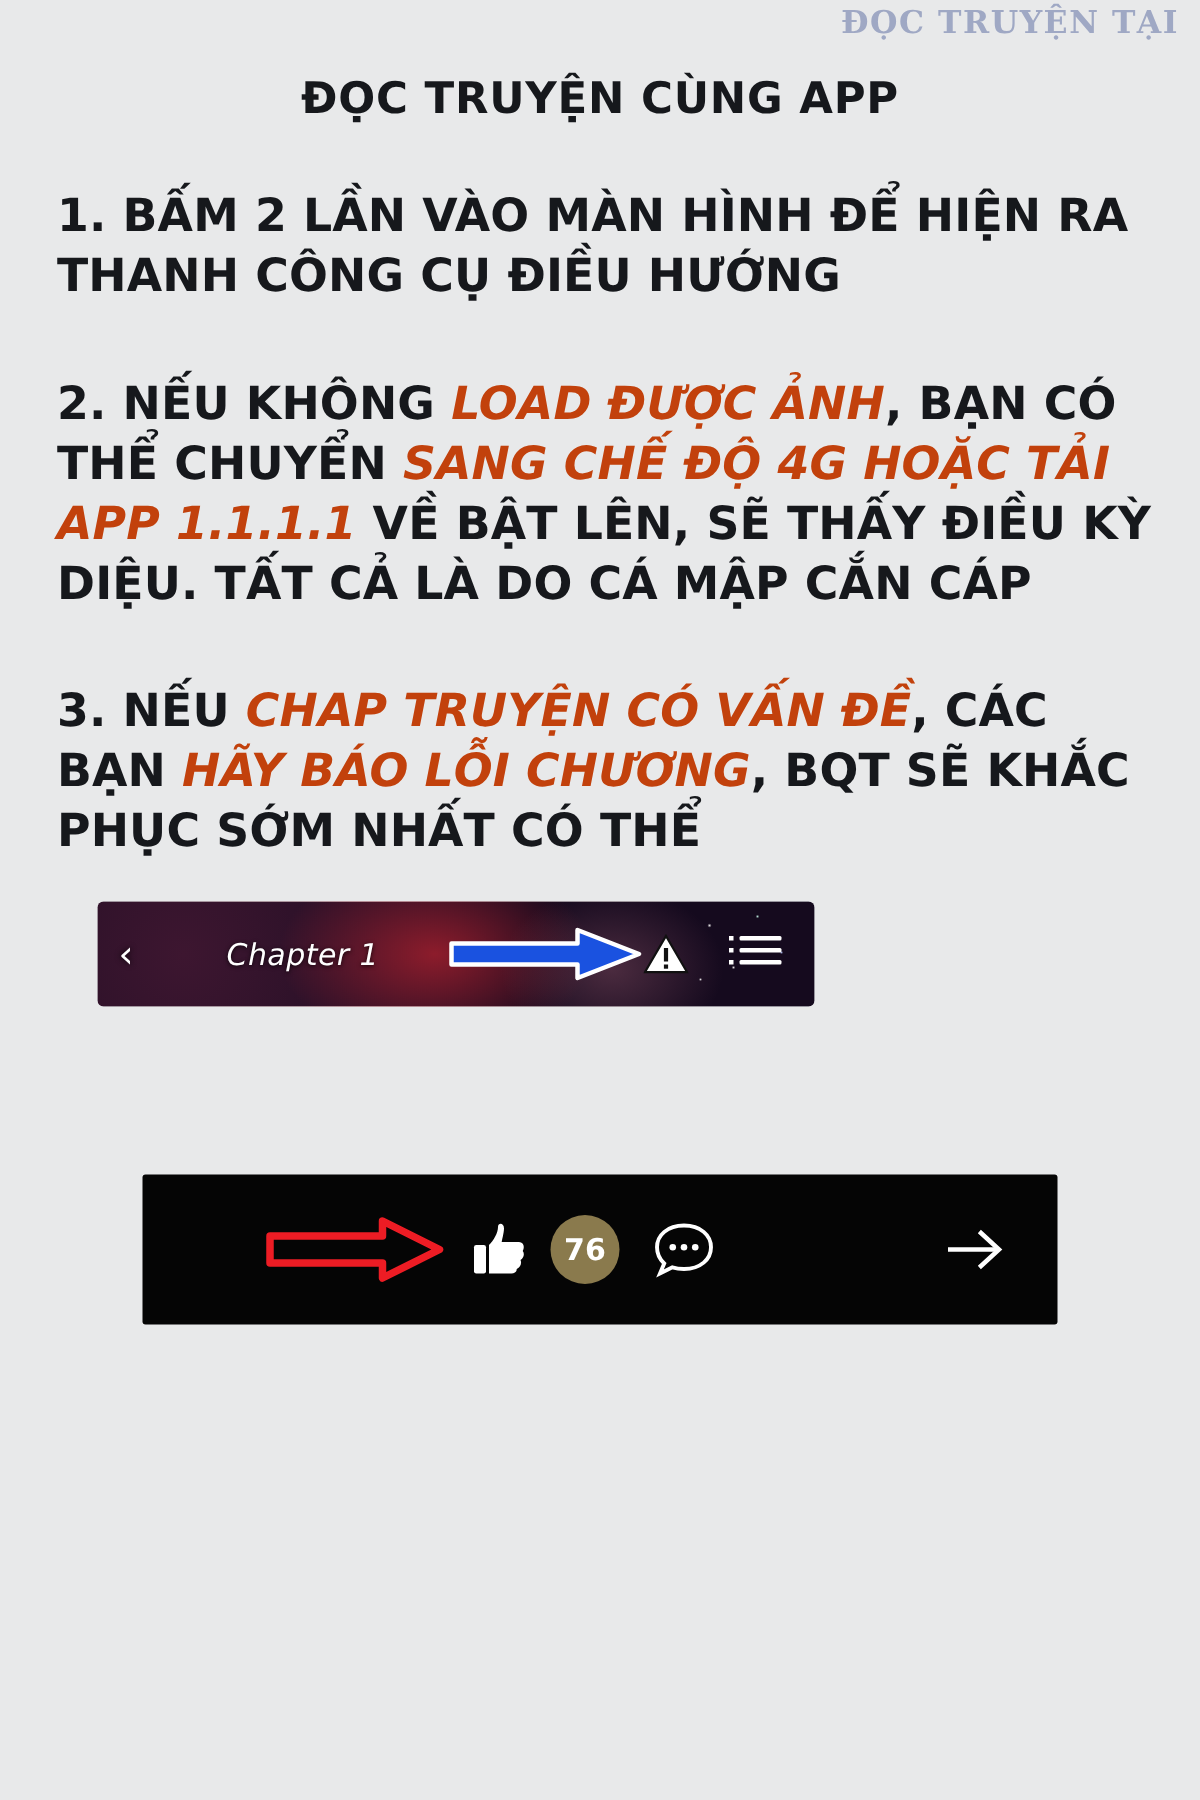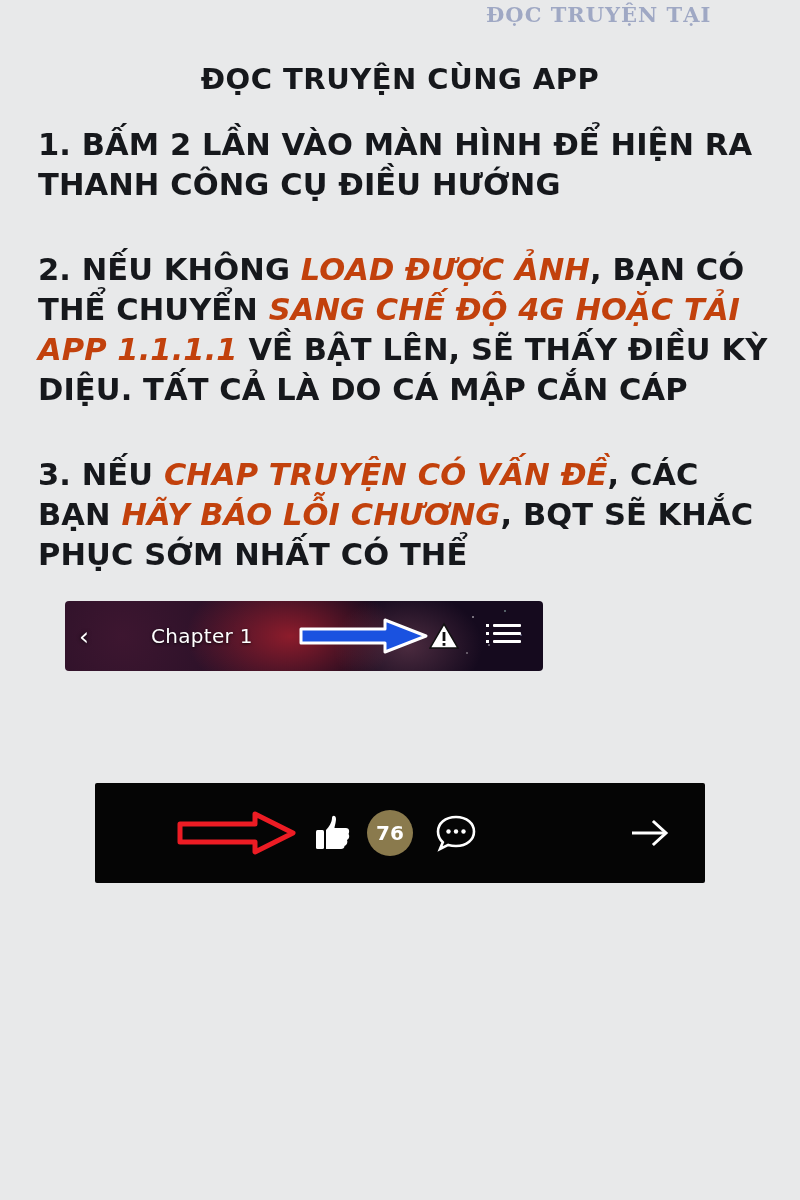--- a/index.html
+++ b/index.html
@@ -14,21 +14,21 @@
     font-family: "DejaVu Sans", "Liberation Sans", sans-serif;
     position: relative;
     overflow: hidden;
   }
 
   
   .watermark {
     position: absolute;
     top: 4px;
     right: 14px;
-    text-align: left;
+    text-align: right;
     width: 300px;
     line-height: 1.05;
   }
   .wm-top {
     font-size: 21px;
     font-weight: bold;
     color: #9fa8c4;
     letter-spacing: 1px;
     font-family: "DejaVu Serif", "Liberation Serif", serif;
   }
@@ -45,21 +45,20 @@
   .page-title {
     position: absolute;
     top: 48px;
     left: 0;
     width: 100%;
     text-align: center;
     font-size: 29px;
     font-weight: bold;
     color: #16181c;
     letter-spacing: 0.5px;
-    margin-top: 14px;
   }
 
   
   .content {
     position: absolute;
     top: 125px;
     left: 38px;
     right: 30px;
   }
   .block {
@@ -121,20 +120,21 @@
   }
   .cb-title {
     position: absolute;
     left: 86px; top: 50%;
     transform: translateY(-50%);
     color: #fff;
     font-size: 20px;
     font-weight: normal;
     text-shadow: 0 1px 3px rgba(0,0,0,.8);
     letter-spacing: .3px;
+    font-style: italic;
   }
   .cb-arrow {
     position: absolute;
     left: 234px; top: 50%;
     transform: translateY(-50%);
     width: 130px; height: 36px;
   }
   .cb-warn {
     position: absolute;
     right: 84px; top: 50%;

